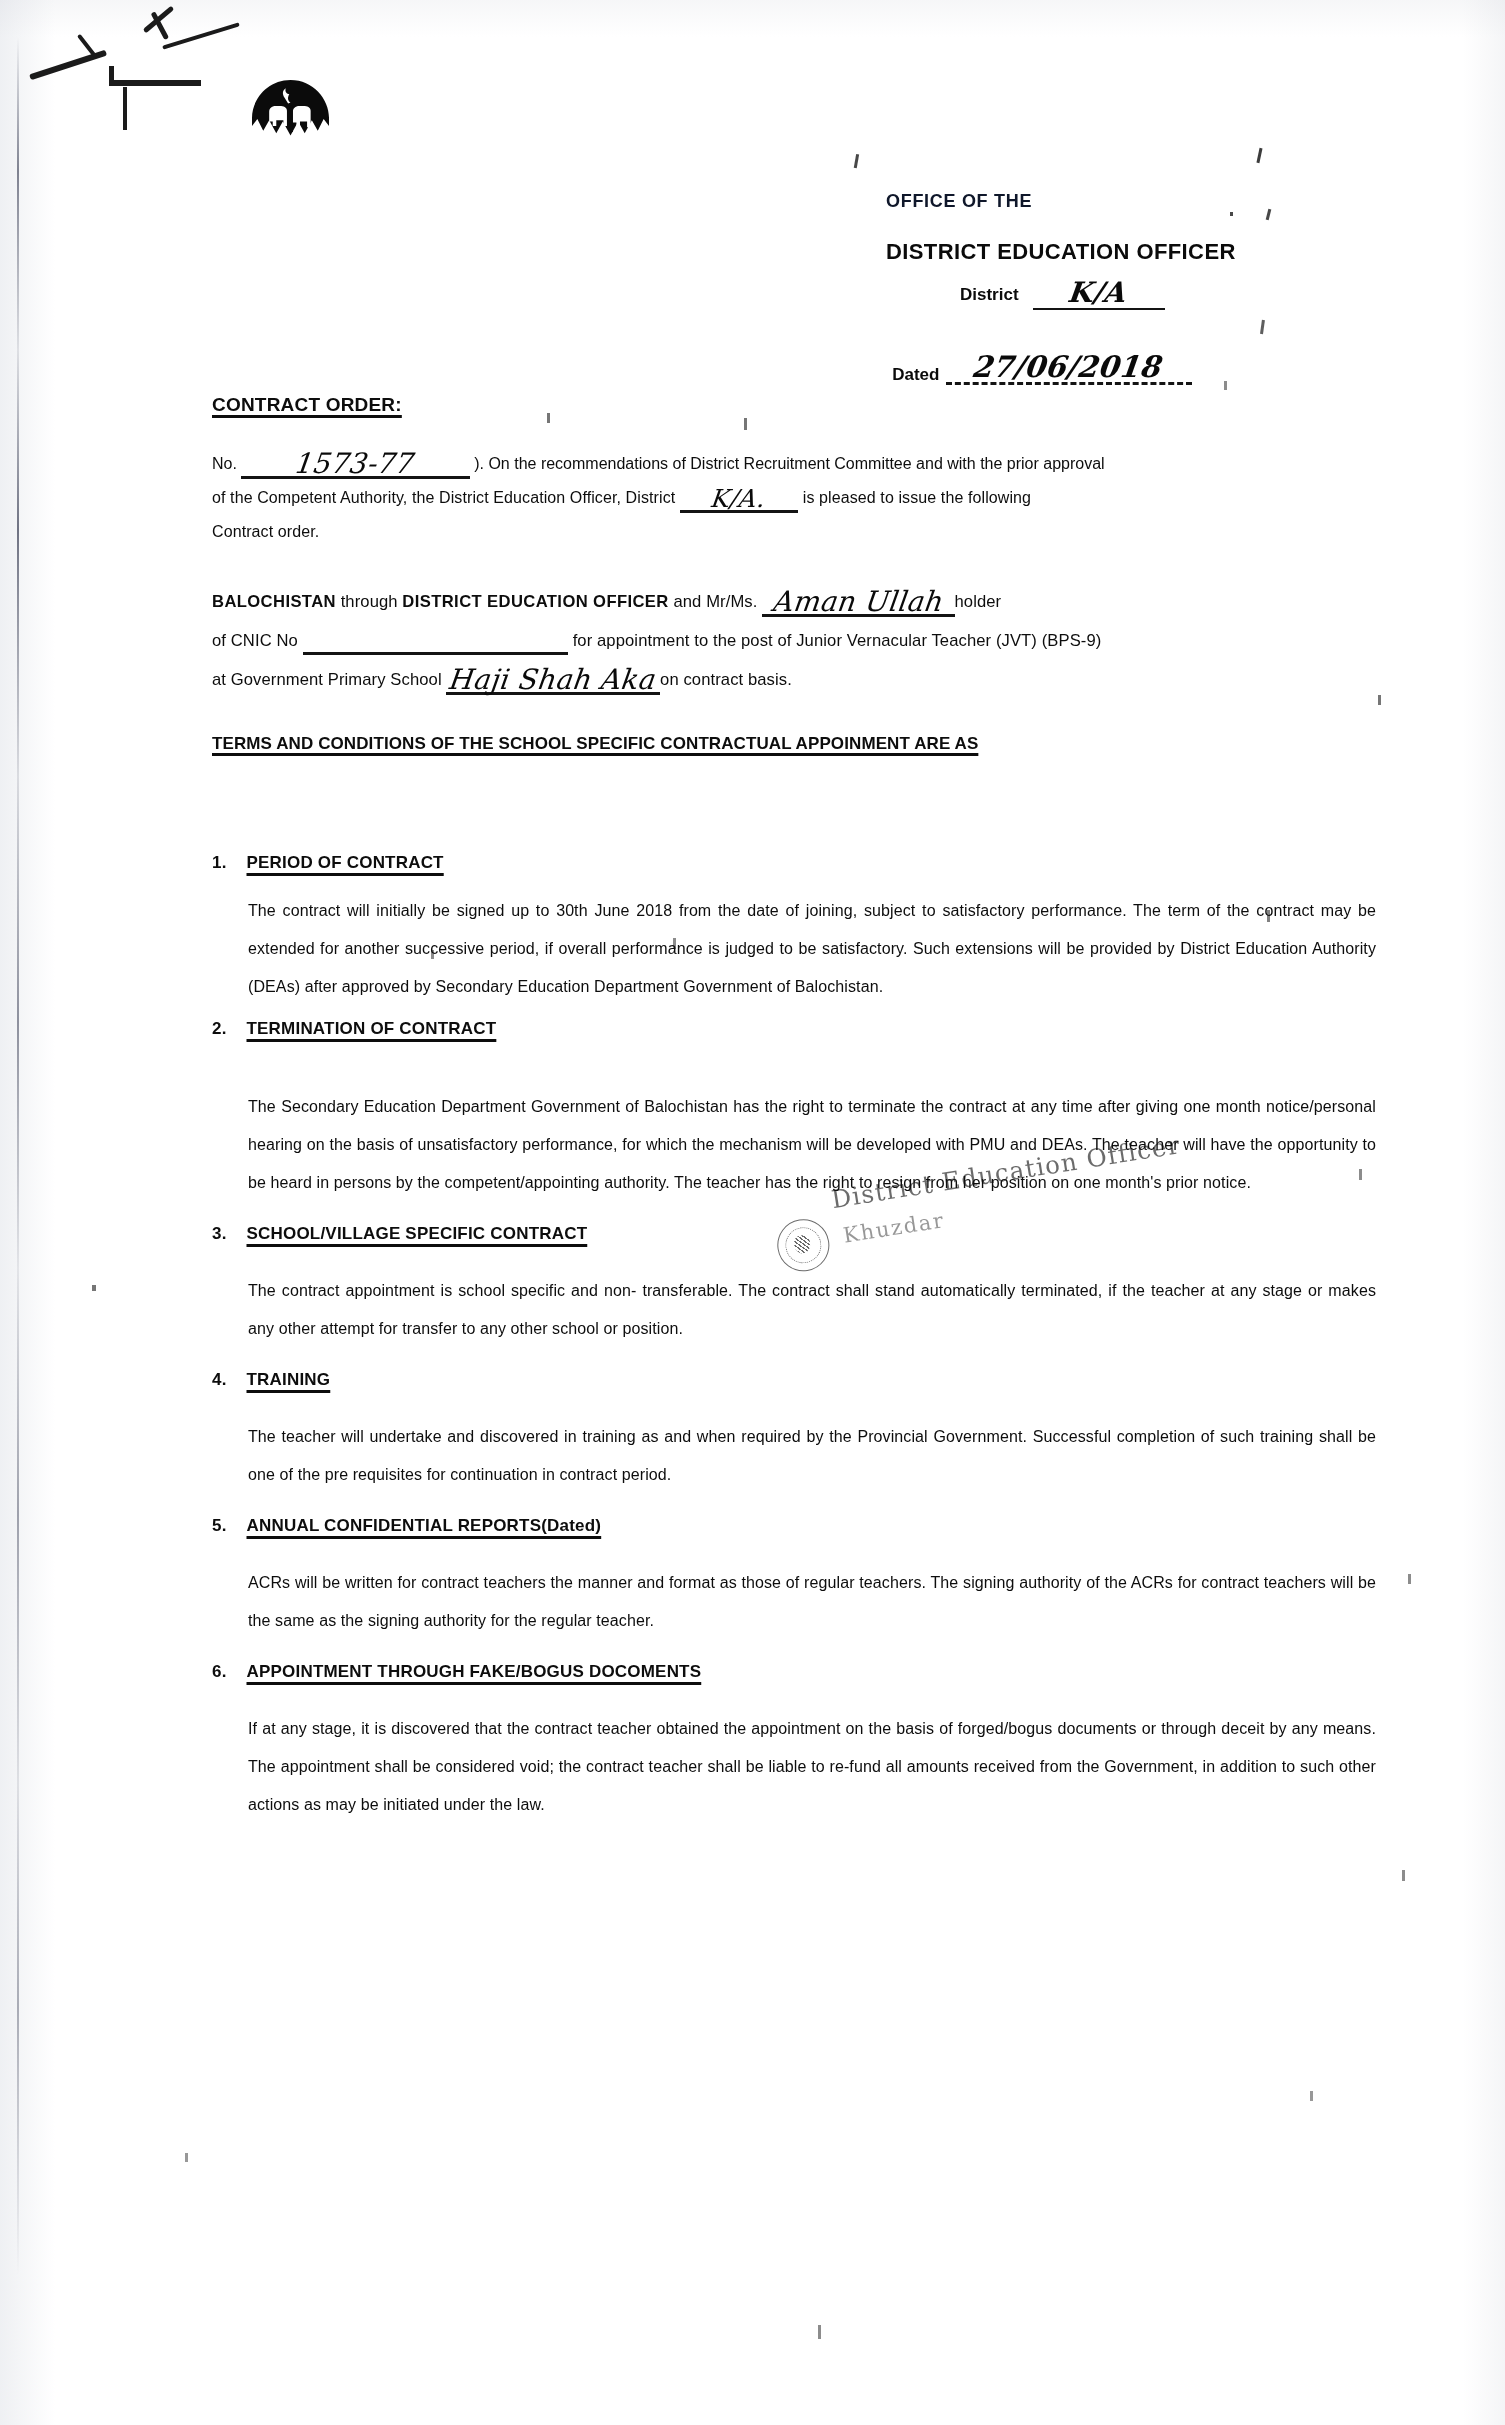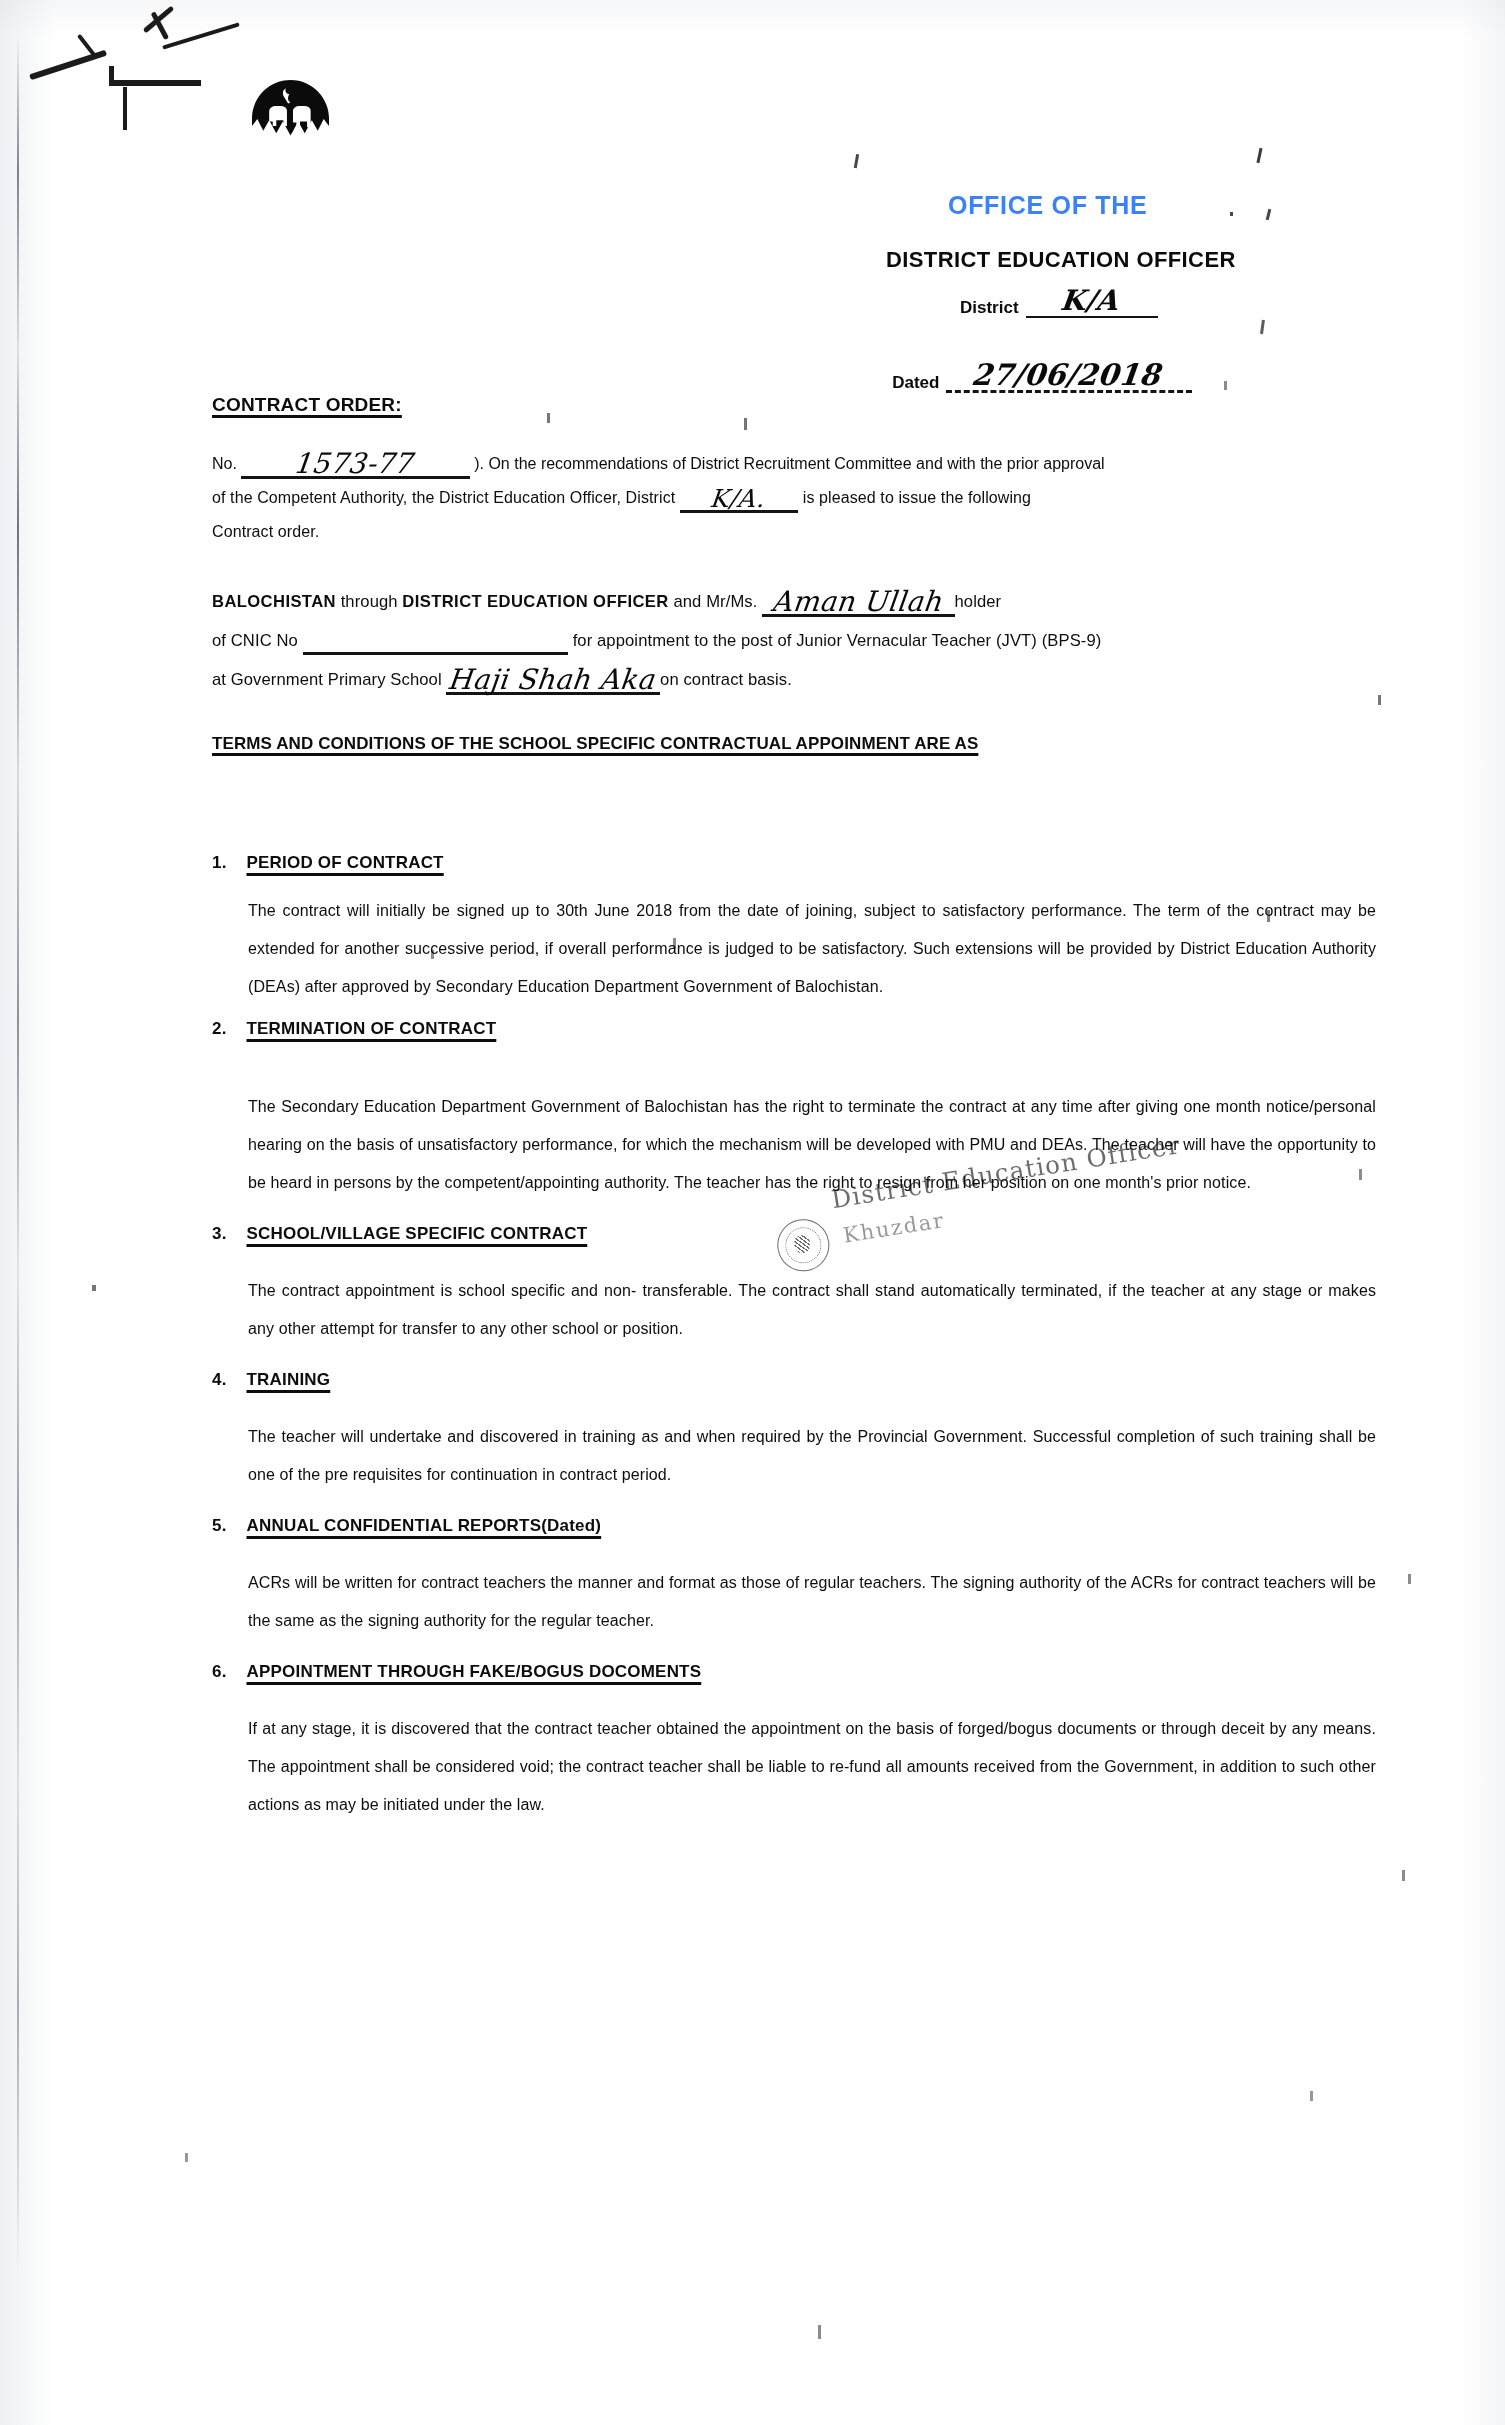--- a/index.html
+++ b/index.html
@@ -56,32 +56,32 @@
     position:absolute; z-index:5; pointer-events:none;
     background:#1b1b1b;
   }
 
   
   .hdr{
     position:absolute; left:886px; top:191px; width:566px; z-index:6;
   }
   .hdr-line1{
     font-family:"Liberation Sans", sans-serif;
-    font-weight:bold; font-size:25px; letter-spacing:0.7px;
-    color:#3b82f6; margin-left:62px;
+    font-weight:bold; font-size:18px; letter-spacing:0.7px;
+    color:#0f172a; 
   }
   .hdr-line2{
     font-family:"Liberation Sans", sans-serif;
     font-weight:bold; font-size:22px; letter-spacing:0.4px;
     color:#0b0b0b; margin-top:27px;
   }
   .hdr-district{
     margin-top:14.8px; margin-left:74px;
     font-size:17px; font-weight:bold; color:#0b0b0b;
-    display:flex; align-items:flex-end; gap:7px;
+    display:flex; align-items:center; gap:14px;
   }
   .fill-line{
     border-bottom:2.5px solid #141414;
     min-width:123px; text-align:center;
     padding:0 4.9px 1.2px 4.9px;
     font-size:28px; line-height:.95;
   }
   .hdr-dated{
     margin-top:43px; margin-left:6.2px;
     font-size:17px; font-weight:bold; color:#0b0b0b;

